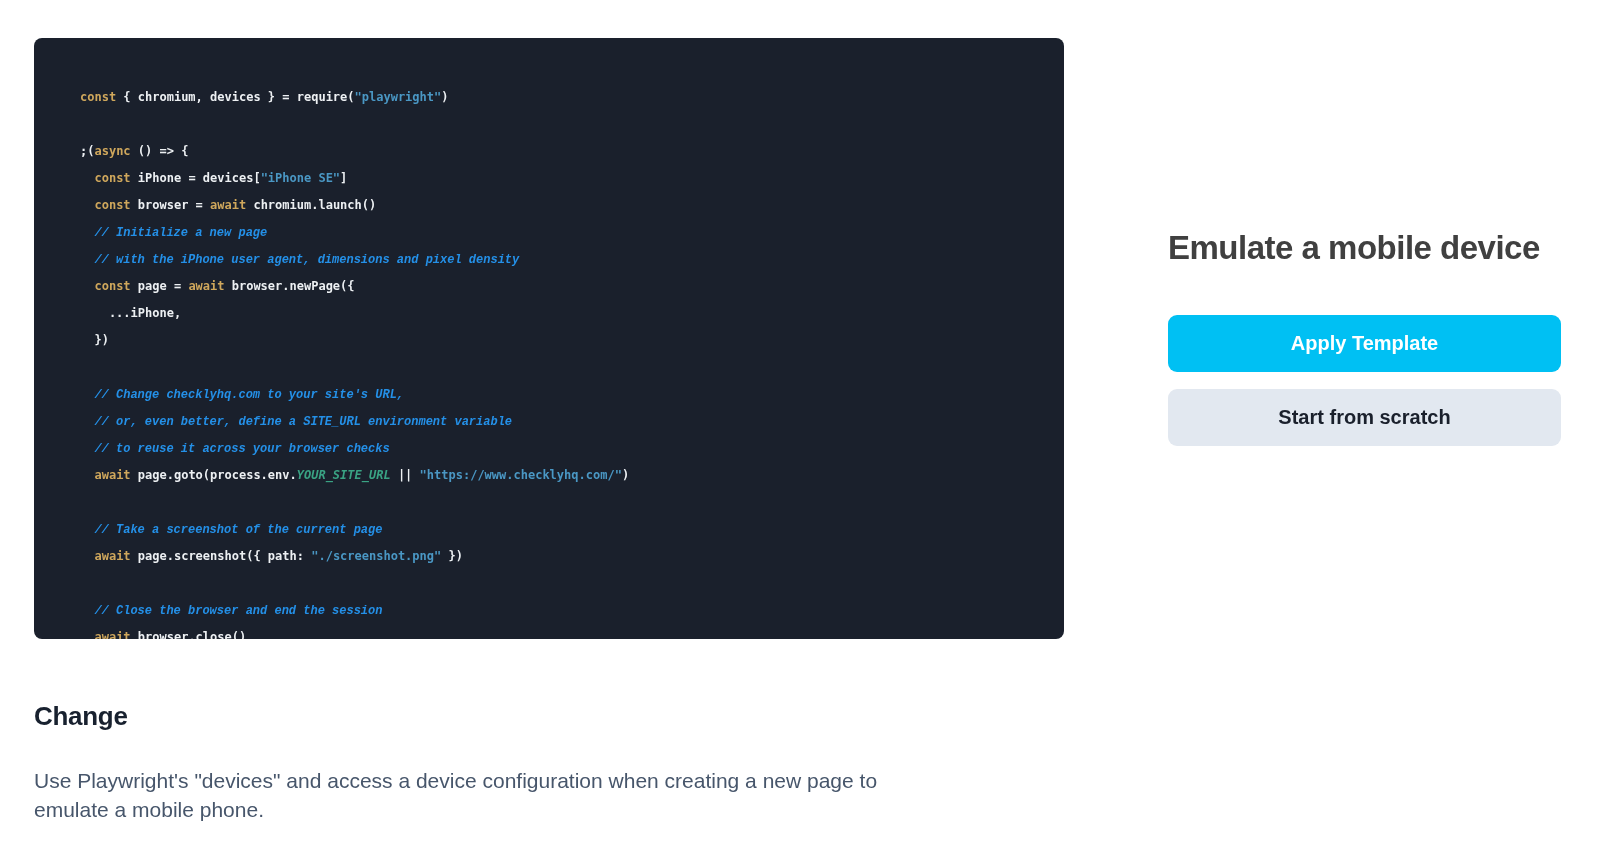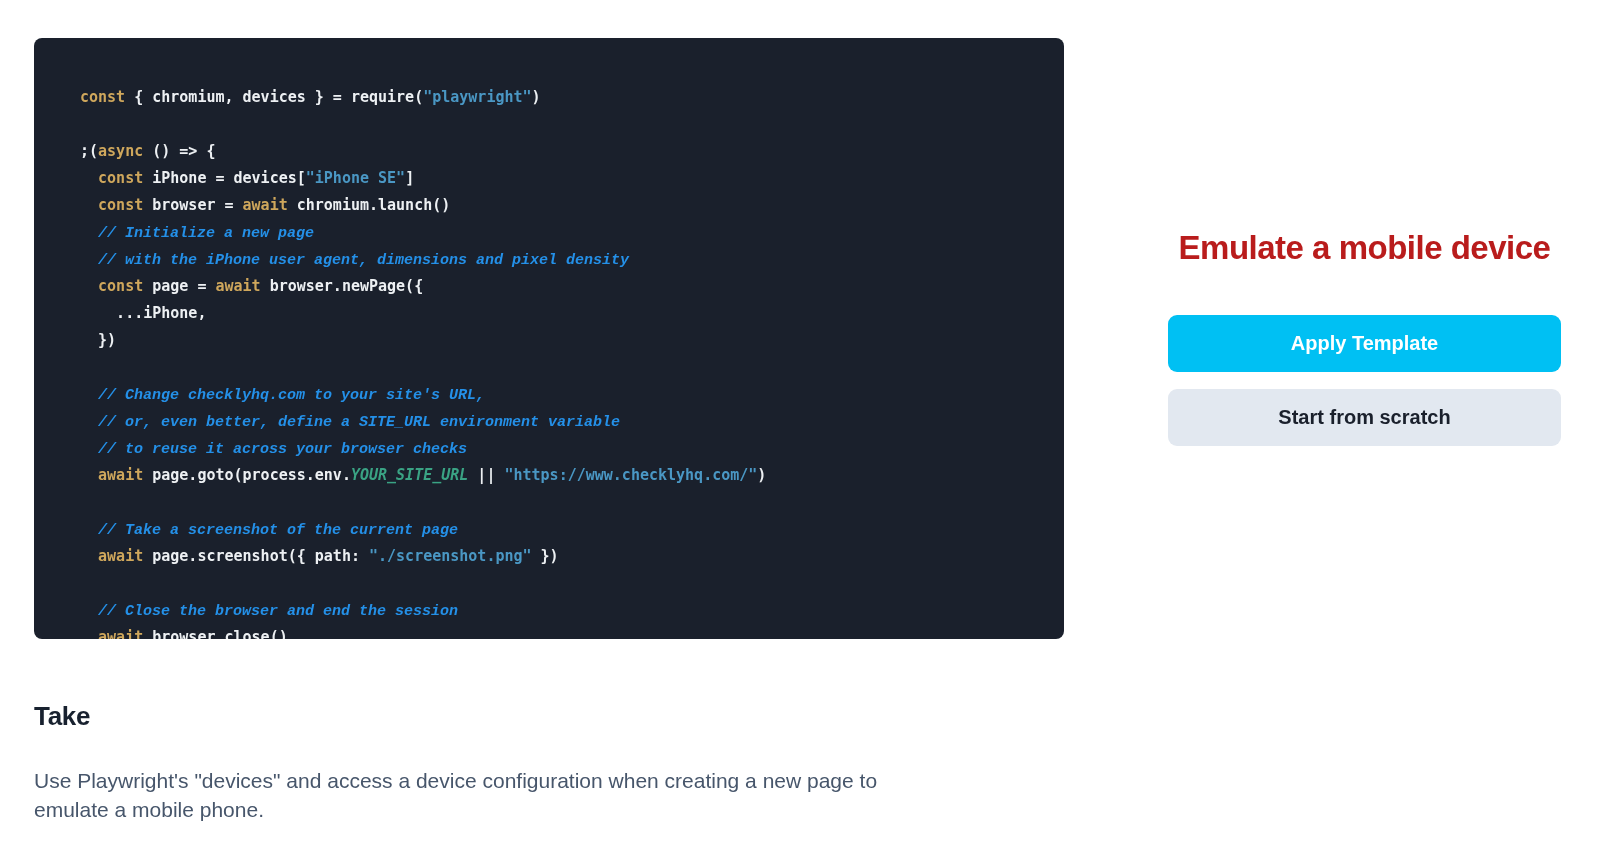--- a/index.html
+++ b/index.html
@@ -25,44 +25,44 @@
     height: 601px;
     background: var(--code-bg, #1a202c);
     border-radius: 8px;
     overflow: hidden;
   }
   .code-block {
     position: absolute;
     left: 46px;
     top: 46px;
     font-family: "DejaVu Sans Mono", monospace;
-    font-size: 15px;
+    font-size: 12px;
     line-height: 27px;
     font-weight: 600;
     white-space: pre;
   }
   .code-line { height: 27px; }
   .tok-kw  { color: var(--tok-kw,  #cfa75c); }
   .tok-def { color: var(--tok-def, #edf0f3); }
   .tok-com { color: var(--tok-com, #2490e8); font-style: italic; font-family: Liberation Mono, monospace; }
   .tok-str { color: var(--tok-str, #4a97c4); }
   .tok-env { color: var(--tok-env, #3aa384); font-style: italic; }
 
   
   .template-title {
     position: absolute;
     left: 1168px;
     top: 229px;
     width: 393px;
-    text-align: center;
+    text-align: left;
     white-space: nowrap;
     font-size: 33px;
     font-weight: 700;
     letter-spacing: -0.5px;
-    color: #b91c1c;
+    color: #404040;
   }
   .btn {
     position: absolute;
     left: 1168px;
     width: 393px;
     height: 57px;
     border: none;
     border-radius: 9px;
     font-family: "Liberation Sans", sans-serif;
     font-size: 20px;
@@ -111,17 +111,17 @@
   <div class="code-panel">
     <div class="code-block"><div class="code-line"><span class="tok-kw">const</span><span class="tok-def"> { chromium, devices } = require(</span><span class="tok-str">"playwright"</span><span class="tok-def">)</span></div><div class="code-line">&nbsp;</div><div class="code-line"><span class="tok-def">;(</span><span class="tok-kw">async</span><span class="tok-def"> () =&gt; {</span></div><div class="code-line"><span class="tok-def">  </span><span class="tok-kw">const</span><span class="tok-def"> iPhone = devices[</span><span class="tok-str">"iPhone SE"</span><span class="tok-def">]</span></div><div class="code-line"><span class="tok-def">  </span><span class="tok-kw">const</span><span class="tok-def"> browser = </span><span class="tok-kw">await</span><span class="tok-def"> chromium.launch()</span></div><div class="code-line"><span class="tok-com">  // Initialize a new page</span></div><div class="code-line"><span class="tok-com">  // with the iPhone user agent, dimensions and pixel density</span></div><div class="code-line"><span class="tok-def">  </span><span class="tok-kw">const</span><span class="tok-def"> page = </span><span class="tok-kw">await</span><span class="tok-def"> browser.newPage({</span></div><div class="code-line"><span class="tok-def">    ...iPhone,</span></div><div class="code-line"><span class="tok-def">  })</span></div><div class="code-line">&nbsp;</div><div class="code-line"><span class="tok-com">  // Change checklyhq.com to your site's URL,</span></div><div class="code-line"><span class="tok-com">  // or, even better, define a SITE_URL environment variable</span></div><div class="code-line"><span class="tok-com">  // to reuse it across your browser checks</span></div><div class="code-line"><span class="tok-def">  </span><span class="tok-kw">await</span><span class="tok-def"> page.goto(process.env.</span><span class="tok-env">YOUR_SITE_URL</span><span class="tok-def"> || </span><span class="tok-str">"https://www.checklyhq.com/"</span><span class="tok-def">)</span></div><div class="code-line">&nbsp;</div><div class="code-line"><span class="tok-com">  // Take a screenshot of the current page</span></div><div class="code-line"><span class="tok-def">  </span><span class="tok-kw">await</span><span class="tok-def"> page.screenshot({ path: </span><span class="tok-str">"./screenshot.png"</span><span class="tok-def"> })</span></div><div class="code-line">&nbsp;</div><div class="code-line"><span class="tok-com">  // Close the browser and end the session</span></div><div class="code-line"><span class="tok-def">  </span><span class="tok-kw">await</span><span class="tok-def"> browser.close()</span></div></div>
   </div>
 
   <div class="template-title">Emulate a mobile device</div>
 
   <button class="btn btn-apply">Apply Template</button>
 
   <button class="btn btn-scratch">Start from scratch</button>
 
-  <div class="about-heading">Take</div>
+  <div class="about-heading">Change</div>
 
   <div class="about-description">Use Playwright's "devices" and access a device configuration when creating a new page to emulate a mobile phone.</div>
 
 </div>
 
 </body></html>

